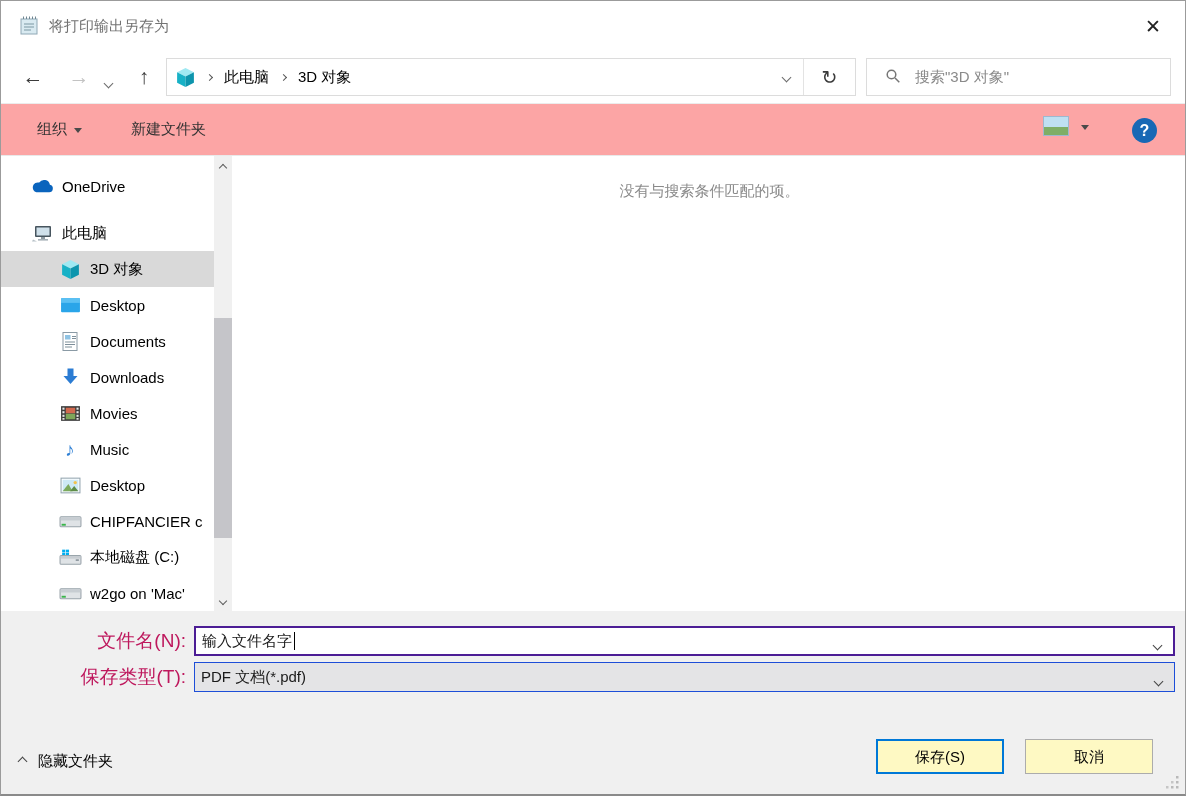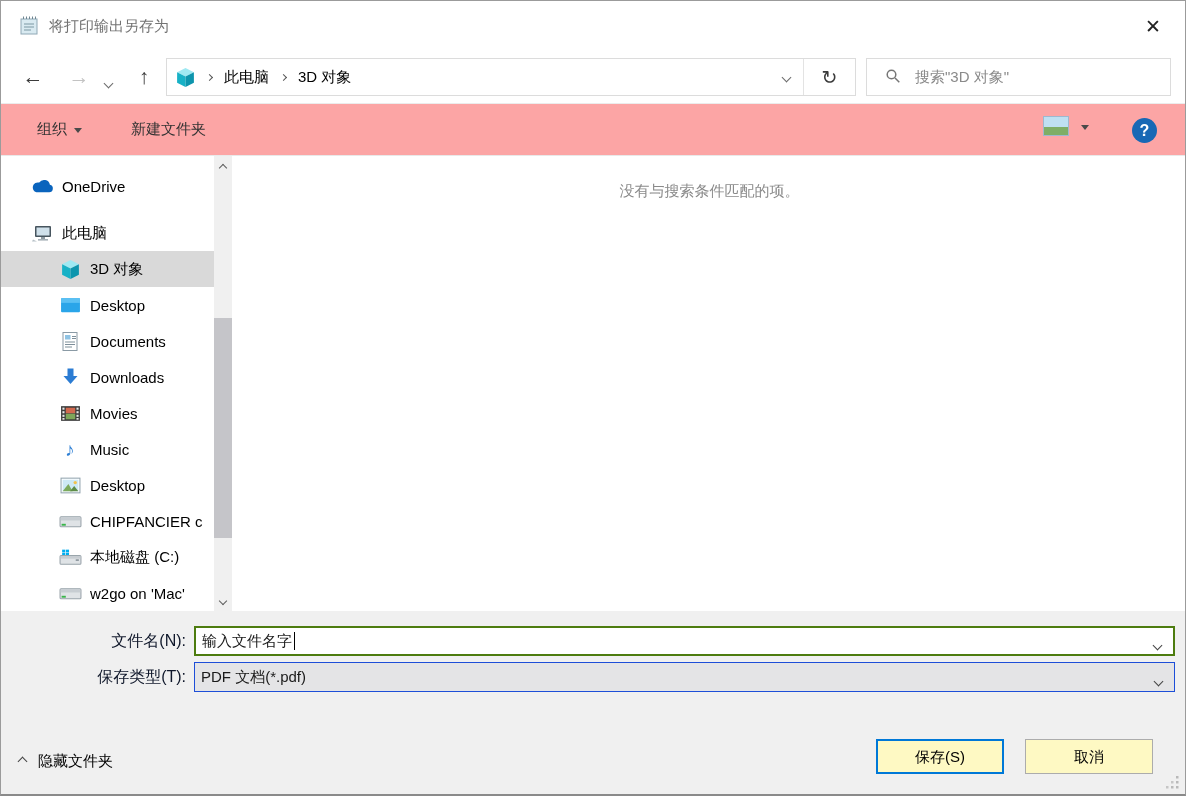--- a/index.html
+++ b/index.html
@@ -58,25 +58,25 @@
   .sidebar-item .lbl { font-size:15px; color:#000; overflow:hidden; }
   .note-glyph { color:#2e7fd4; font-size:19px; line-height:19px; }
   .scrollbar { position:absolute; left:213px; top:0; width:18px; height:100%; background:#f0f0f0; }
   .sb-arrow { position:absolute; left:0; width:100%; height:17px; display:flex; align-items:center; justify-content:center; }
   .sb-arrow .chev { width:6px; height:6px; border-color:#5e5e5e; }
   .sb-thumb { position:absolute; left:0; top:162px; width:100%; height:220px; background:#c5c5c9; }
   .content { position:absolute; left:233px; top:0; right:0; height:100%; text-align:center; }
   .empty-msg { padding-top:26px; color:#8a8a8a; font-size:15px; }
   
   .panel { position:absolute; left:0; top:610px; width:100%; height:186px; background:#f0f0f0; }
-  .field-label { position:absolute; left:0; width:185px; text-align:right; font-size:16px; color:#0f172a; line-height:30px; }
+  .field-label { position:absolute; left:0; width:185px; text-align:right; font-size:19px; color:#be185d; line-height:30px; }
   .filename-row-label { top:15px; }
   .filetype-row-label { top:51px; }
   .filename-input { position:absolute; left:193px; top:15px; width:981px; height:30px; background:#fff;
-    border:2px solid #4d7c0f; display:flex; align-items:center; padding:0 30px 0 6px; font-size:15px; }
+    border:2px solid #4c1d95; display:flex; align-items:center; padding:0 30px 0 6px; font-size:15px; }
   .caret { display:inline-block; width:1px; height:18px; background:#000; margin-left:2px; }
   .filetype-combo { position:absolute; left:193px; top:51px; width:981px; height:30px; background:#e4e4e6;
     border:1px solid #1d4ed8; display:flex; align-items:center; padding:0 30px 0 6px; font-size:15px; }
   .combo-chev { position:absolute; right:12px; top:50%; margin-top:-6px; }
   .hide-folders { position:absolute; left:18px; top:138px; height:24px; display:flex; align-items:center; gap:12px;
     font-size:15px; color:#000; }
   .btn { position:absolute; top:128px; width:128px; height:35px; background:#fef9c3; text-align:center;
     line-height:32px; font-size:15px; color:#000; }
   .btn-save { left:875px; border:2px solid #0078d7; }
   .btn-cancel { left:1024px; border:1px solid #acacac; line-height:33px; }

